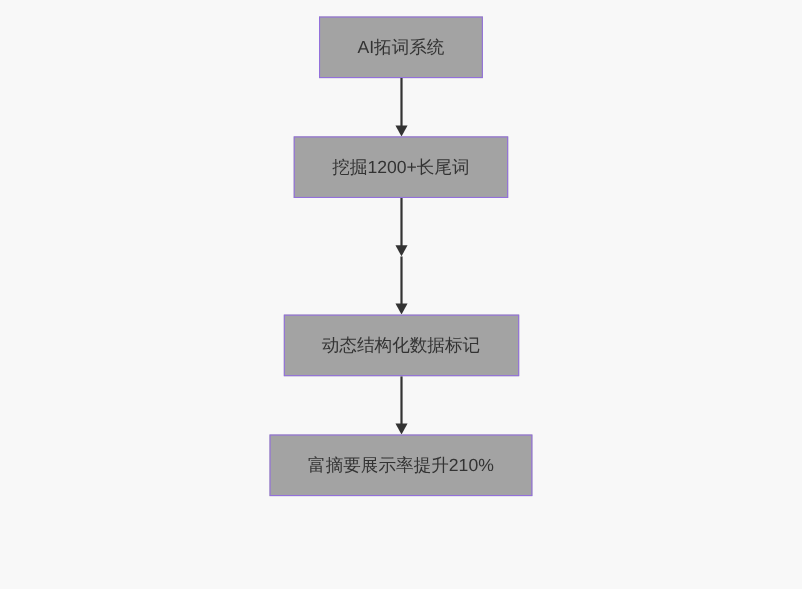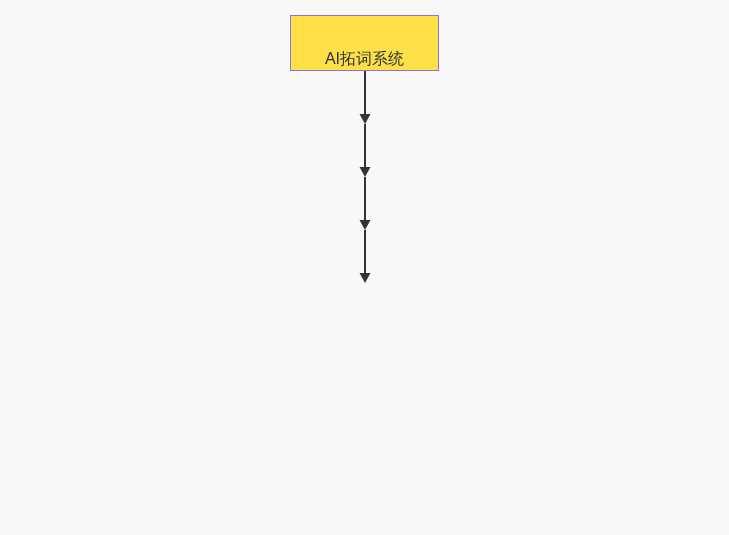--- a/index.html
+++ b/index.html
@@ -20,24 +20,24 @@
     left: 0;
     width: 729px;
     display: flex;
     flex-direction: column;
     align-items: center;
   }
   .node {
     box-sizing: border-box;
     min-height: 56px;
     padding: 0 34px;
-    background: #fde047;
+    background: #a3a3a3;
     border: 1px solid #9370DB;
     display: flex;
-    align-items: flex-end;
+    align-items: center;
     justify-content: center;
     font-size: 16px;
     color: #333333;
     white-space: nowrap;
   }
   .edge {
     display: block;
     width: 20px;
     height: 53px;
     flex: 0 0 53px;
@@ -51,33 +51,42 @@
 
     <div class="node">
       <span>AI拓词系统</span>
     </div>
 
     <svg class="edge" viewBox="0 0 20 53" aria-hidden="true">
       <line x1="10" y1="0" x2="10" y2="45" stroke="#333333" stroke-width="2"></line>
       <polygon points="4.5,43 15.5,43 10,53" fill="#333333"></polygon>
     </svg>
 
+    <div class="node">
+      <span>挖掘1200+长尾词</span>
+    </div>
 
     <svg class="edge" viewBox="0 0 20 53" aria-hidden="true">
       <line x1="10" y1="0" x2="10" y2="45" stroke="#333333" stroke-width="2"></line>
       <polygon points="4.5,43 15.5,43 10,53" fill="#333333"></polygon>
     </svg>
 
 
     <svg class="edge" viewBox="0 0 20 53" aria-hidden="true">
       <line x1="10" y1="0" x2="10" y2="45" stroke="#333333" stroke-width="2"></line>
       <polygon points="4.5,43 15.5,43 10,53" fill="#333333"></polygon>
     </svg>
 
+    <div class="node">
+      <span>动态结构化数据标记</span>
+    </div>
 
     <svg class="edge" viewBox="0 0 20 53" aria-hidden="true">
       <line x1="10" y1="0" x2="10" y2="45" stroke="#333333" stroke-width="2"></line>
       <polygon points="4.5,43 15.5,43 10,53" fill="#333333"></polygon>
     </svg>
 
+    <div class="node">
+      <span>富摘要展示率提升210%</span>
+    </div>
 
   </div>
 </div>
 
 </body></html>

